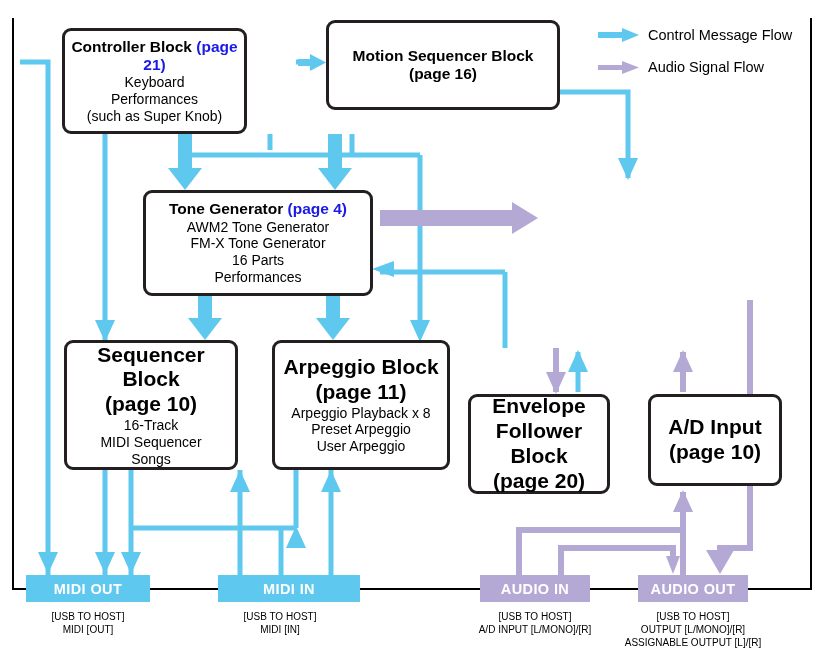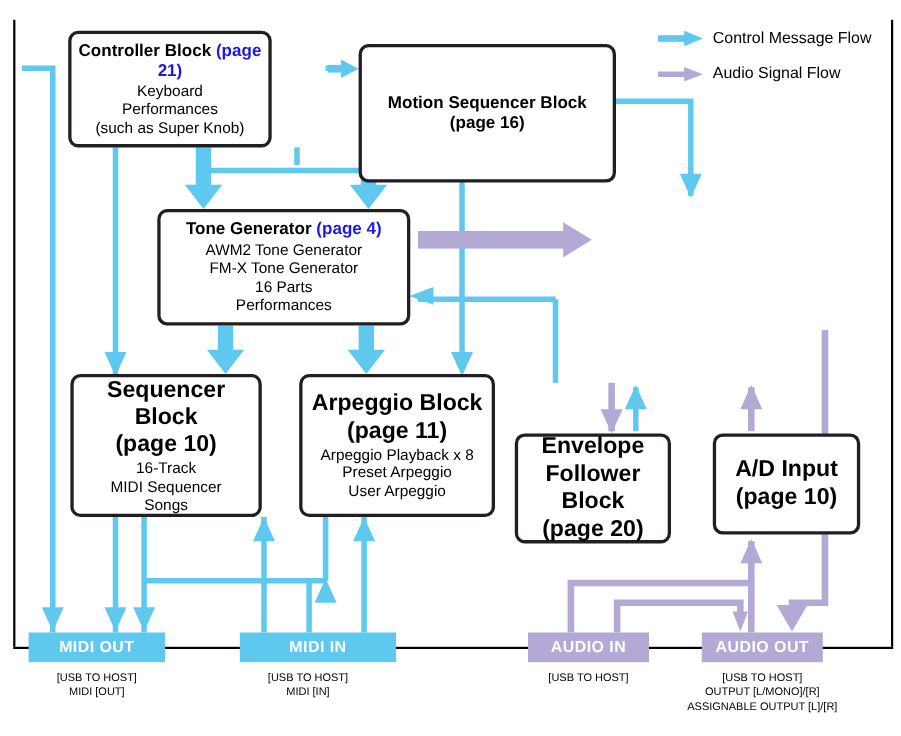--- a/index.html
+++ b/index.html
@@ -165,21 +165,21 @@
   <div class="node" style="left:62px;top:28px;width:185px;height:106px;">
     <div class="ttl">
       <span>Controller Block</span>
       <span class="pg">(page 21)</span>
     </div>
     <div class="sub">Keyboard</div>
     <div class="sub">Performances</div>
     <div class="sub">(such as Super Knob)</div>
   </div>
 
-  <div class="node" style="left:326px;top:40px;width:234px;height:126px;">
+  <div class="node" style="left:326px;top:20px;width:234px;height:90px;">
     <div class="ttl">Motion Sequencer Block</div>
     <div class="ttl pg">(page 16)</div>
   </div>
 
   <div class="node" style="left:143px;top:190px;width:230px;height:106px;">
     <div class="ttl">
       <span>Tone Generator</span>
       <span class="pg">(page 4)</span>
     </div>
     <div class="sub">AWM2 Tone Generator</div>
@@ -234,20 +234,21 @@
   <div class="caption" style="left:200px;top:610px;width:160px;">
     <div>[USB TO HOST]</div>
     <div>MIDI [IN]</div>
   </div>
 
   <div class="bar purple" style="left:480px;top:575px;width:110px;height:27px;">
     <span>AUDIO IN</span>
   </div>
   <div class="caption" style="left:455px;top:610px;width:160px;">
     <div>[USB TO HOST]</div>
+    <div>A/D INPUT [L/MONO]/[R]</div>
   </div>
 
   <div class="bar purple" style="left:638px;top:575px;width:110px;height:27px;">
     <span>AUDIO OUT</span>
   </div>
   <div class="caption" style="left:603px;top:610px;width:180px;">
     <div>[USB TO HOST]</div>
     <div>OUTPUT [L/MONO]/[R]</div>
     <div>ASSIGNABLE OUTPUT [L]/[R]</div>
   </div>

